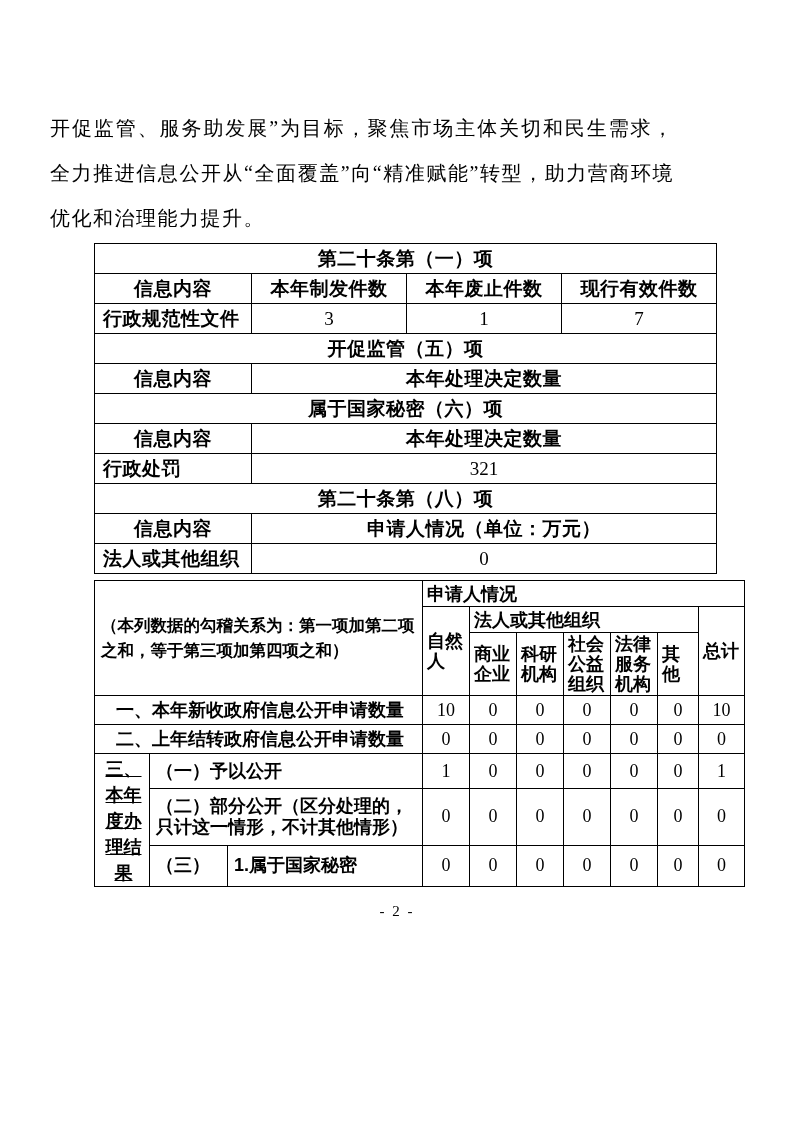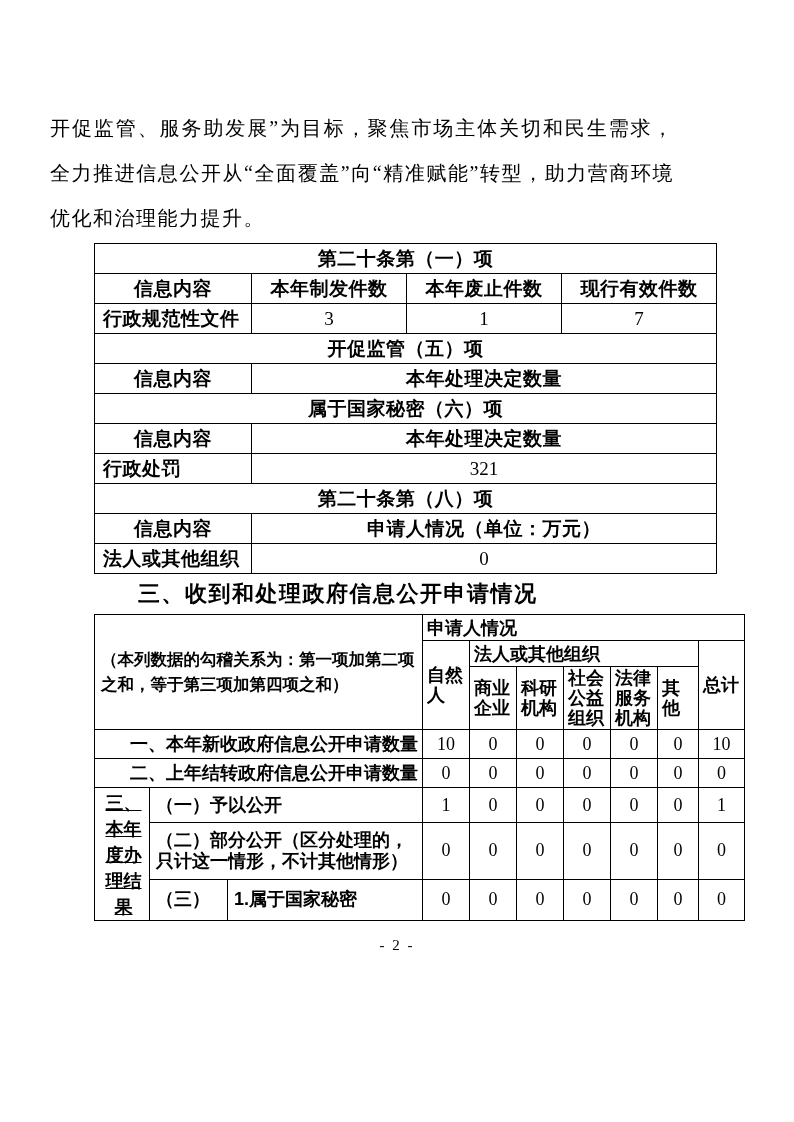--- a/index.html
+++ b/index.html
@@ -68,21 +68,21 @@
   }
   .t2 tr.h1 { height: 26px; }
   .t2 tr.h2 { height: 26px; }
   .t2 tr.h3 { height: 62px; }
   .t2 tr.d  { height: 29px; }
   .t2 tr.g1 { height: 28px; }
   .t2 tr.g2 { height: 45px; }
   .t2 tr.g3 { height: 33px; }
   .t2 td.note { font-size: 16.5px; line-height: 25px; padding: 0 6px; text-align: left; }
   .t2 td.gh { text-align: left; line-height: 20px; padding: 1px 4px; }
-  .t2 td.rlbl { text-align: right; padding-left: 7px; }
+  .t2 td.rlbl { text-align: center; padding-left: 7px; }
   .t2 td.glbl { vertical-align: top; line-height: 26px; padding: 2px 3px 0 6px; text-align: center; text-decoration: underline; }
   .t2 td.slbl { line-height: 21px; padding: 1px 6px; text-align: left; }
   .t2 td.num {
     font-family: "Liberation Serif", "DejaVu Serif", serif;
     font-weight: normal;
     text-align: center;
   }
 
   .pageno {
     width: 794px;
@@ -149,21 +149,20 @@
       <td>信息内容</td>
       <td colspan="3">申请人情况（单位：万元）</td>
     </tr>
     <tr>
       <td class="lbl">法人或其他组织</td>
       <td class="num" colspan="3">0</td>
     </tr>
   </tbody>
     </table>
 
-  <h2 class="heading h3">三、收到和处理政府信息公开申请情况</h2>
 
   <table class="t2">
     <colgroup>
       <col style="width:55px">
         <col style="width:78px">
         <col style="width:195px">
       <col style="width:47px">
         <col style="width:47px">
         <col style="width:47px">
       <col style="width:47px">

